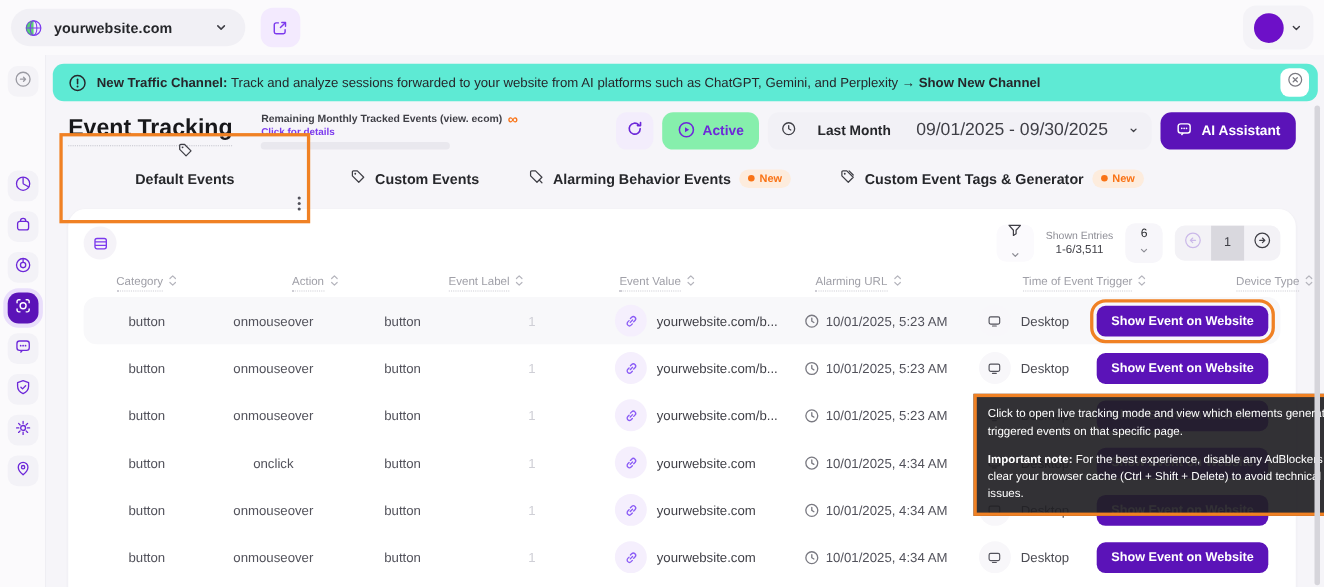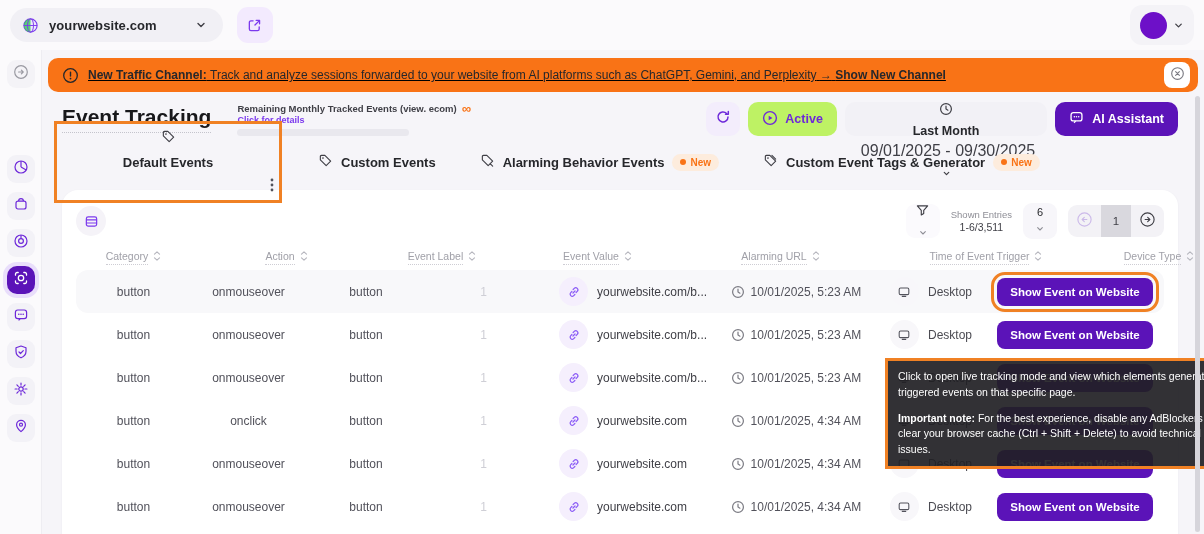--- a/index.html
+++ b/index.html
@@ -18,38 +18,38 @@
   .shell { display:flex; height:484px; }
   .sidebar { width:42px; background:#fbfafc; border-right:1px solid #eeedf2; display:flex; flex-direction:column; align-items:center; padding-top:10px; flex-shrink:0; }
   .side-btn { width:28px; height:28px; border-radius:9px; background:#f3f2f7; display:grid; place-items:center; cursor:pointer; flex-shrink:0; }
   .side-btn + .side-btn { margin-top:9px; }
   .side-btn.toggle { margin-bottom:58px; background:#f4f3f7; }
   .side-btn.active { background:#5b13b8; box-shadow:0 0 0 4px #e9defb; border-radius:10px; }
 
   .main { flex:1; padding:8px 6px 0 6px; background:#f6f5f9; position:relative; min-width:0; }
 
   
-  .banner { height:34px; background:#f97316; border-radius:10px; display:flex; align-items:center; padding:0 8px 0 14px;text-decoration:underline; }
+  .banner { height:34px; background:#5eead4; border-radius:10px; display:flex; align-items:center; padding:0 8px 0 14px; }
   .banner .txt { font-size:12px; color:#26272b; margin-left:9px; white-space:nowrap; overflow:hidden; }
   .banner b { font-weight:700; }
   .banner-close { margin-left:auto; width:26px; height:26px; background:#fff; border-radius:8px; display:grid; place-items:center; cursor:pointer; flex-shrink:0; }
 
   
   .page-head { display:flex; align-items:center; margin:8px 20px 0 14px; height:38px; }
   .page-title { font-size:21px; font-weight:700; color:#18181b; border-bottom:1px dotted #c4c4cc; padding-bottom:3px; }
   .quota { margin-left:26px; }
   .quota-top { display:flex; align-items:center; gap:5px; }
   .quota-label { font-size:9.5px; font-weight:700; color:#3f3f46; }
   .quota-inf { font-size:13px; font-weight:700; color:#f97316; line-height:1; }
   .quota-link { font-size:9px; font-weight:700; color:#7c3aed; cursor:pointer; }
   .quota-bar { width:172px; height:7px; background:#e9e8ee; border-radius:4px; margin-top:4px; }
   .controls { margin-left:auto; display:flex; align-items:center; gap:8px; }
   .ctl-refresh { width:34px; height:34px; border-radius:10px; background:#f3edfc; display:grid; place-items:center; cursor:pointer; }
-  .ctl-active { height:34px; border-radius:10px; background:#bef264; display:flex; align-items:center; gap:7px; padding:0 14px; color:#6d28d9; font-size:12.5px; font-weight:700; cursor:pointer; }
-  .ctl-period { height:34px; border-radius:10px; background:#f2f1f6; display:flex; align-items:center; gap:4px; padding:0 12px; cursor:pointer;flex-direction:column; }
+  .ctl-active { height:34px; border-radius:10px; background:#86efac; display:flex; align-items:center; gap:7px; padding:0 14px; color:#6d28d9; font-size:12.5px; font-weight:700; cursor:pointer; }
+  .ctl-period { height:34px; border-radius:10px; background:#f2f1f6; display:flex; align-items:center; gap:19px; padding:0 12px; cursor:pointer; }
   .ctl-period .plabel { font-size:12.5px; font-weight:700; color:#26272b; }
   .ctl-period .prange { font-size:16px; color:#3f3f46; margin-left:4px; }
   .ctl-ai { height:34px; border-radius:10px; background:#5b13b8; display:flex; align-items:center; gap:8px; padding:0 14px; color:#fff; font-size:12.5px; font-weight:700; border:none; cursor:pointer; }
 
   
   .tabs { display:flex; align-items:center; gap:44px; margin:10px 20px 0 14px; height:28px; }
   .tab { display:flex; align-items:center; gap:8px; font-size:13px; font-weight:700; color:#26272b; cursor:pointer; }
   .tab-default { width:212px; outline:3px solid #f08124; outline-offset:5px;flex-direction:column; }
   .tab-default .kebab { margin-left:auto; }
   .badge-new { display:flex; align-items:center; gap:4px; background:#fdecdd; color:#f97316; font-size:10px; font-weight:700; border-radius:99px; padding:3px 8px; }

